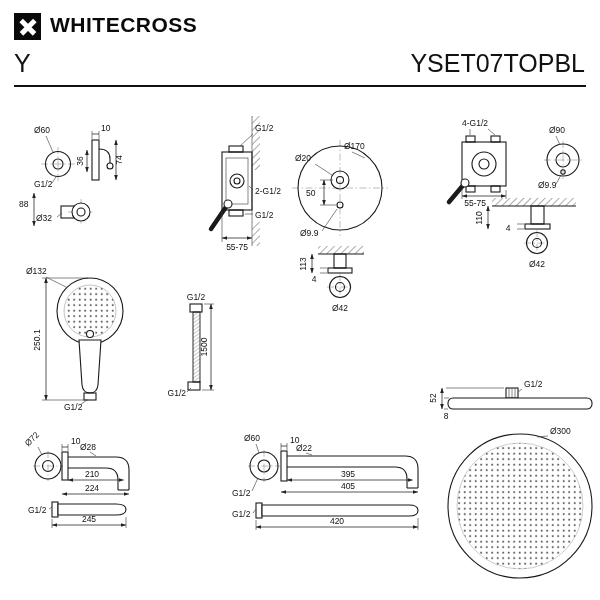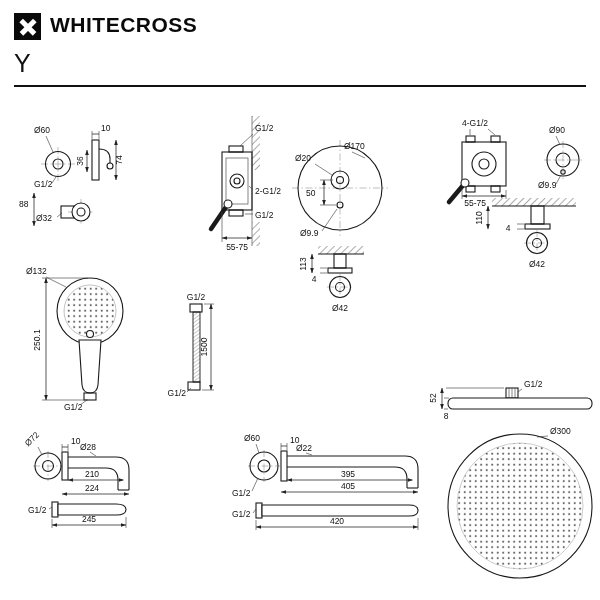--- a/index.html
+++ b/index.html
@@ -31,20 +31,21 @@
 
   <header class="brand-row">
     <div class="logo-mark">
         <span class="xbar a"></span>
         <span class="xbar b"></span>
       </div>
     <div class="brand-name">WHITECROSS</div>
   </header>
   <div class="model-row">
     <div class="series">Y</div>
+    <div class="model">YSET07TOPBL</div>
   </div>
   <div class="rule"></div>
 
   <svg class="sheet" width="600" height="600" viewBox="0 0 600 600">
     <defs>
       <marker id="ar" viewBox="0 0 10 10" refX="9.5" refY="5" markerWidth="7" markerHeight="7" orient="auto-start-reverse">
         <path d="M0,1.5 L10,5 L0,8.5 Z" fill="#222"></path>
       </marker>
       <pattern id="hatch" width="5" height="5" patternUnits="userSpaceOnUse" patternTransform="rotate(45)">
         <line x1="0" y1="0" x2="0" y2="5" stroke="#555" stroke-width="1"></line>

